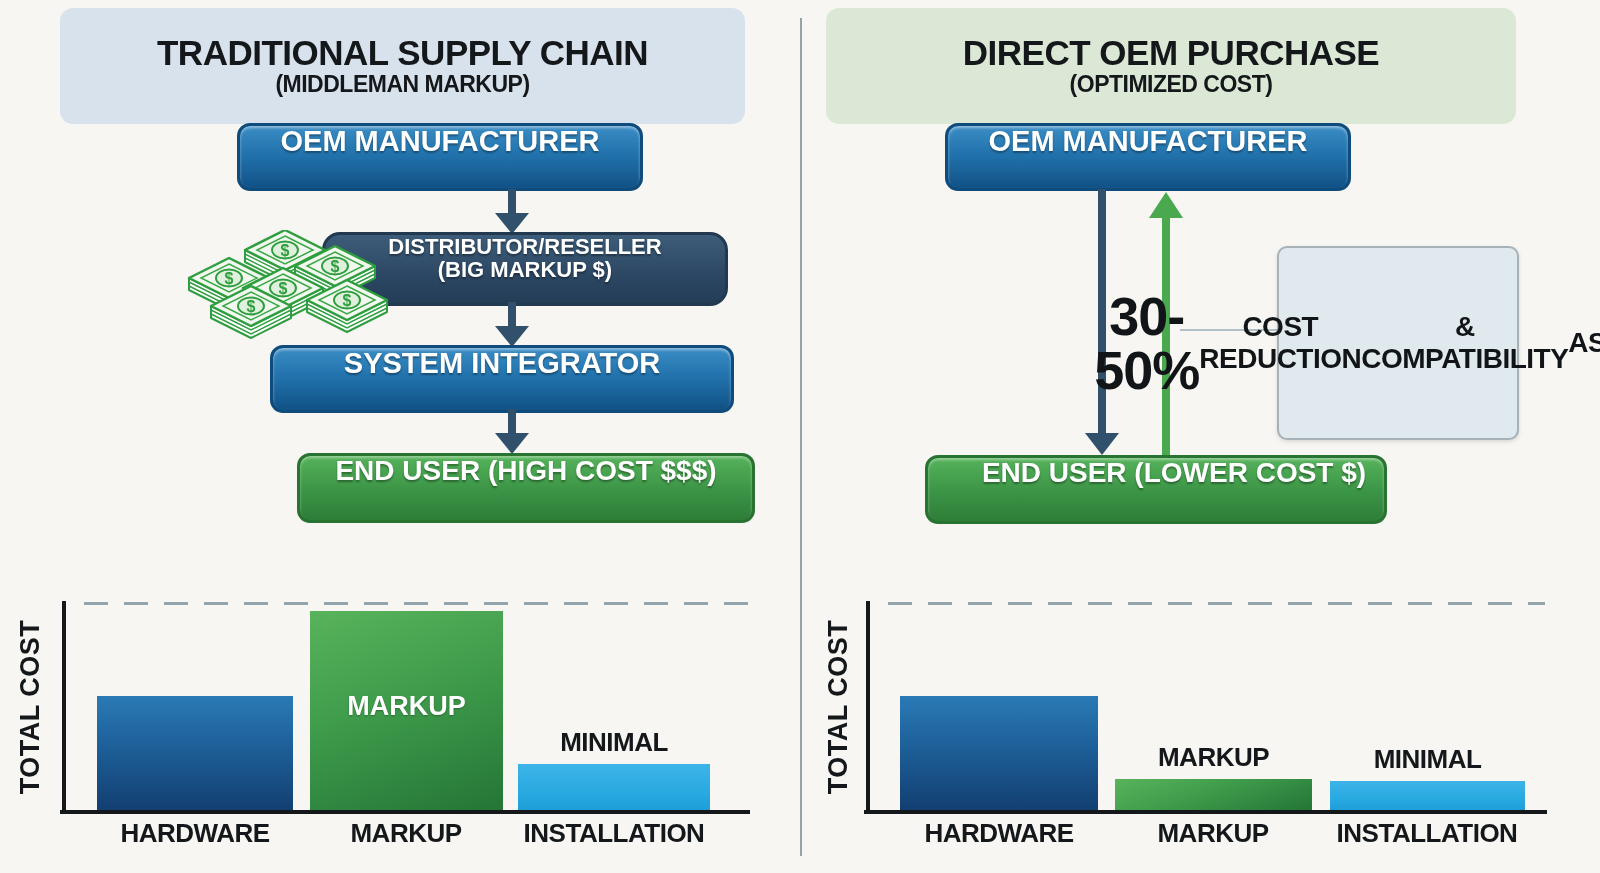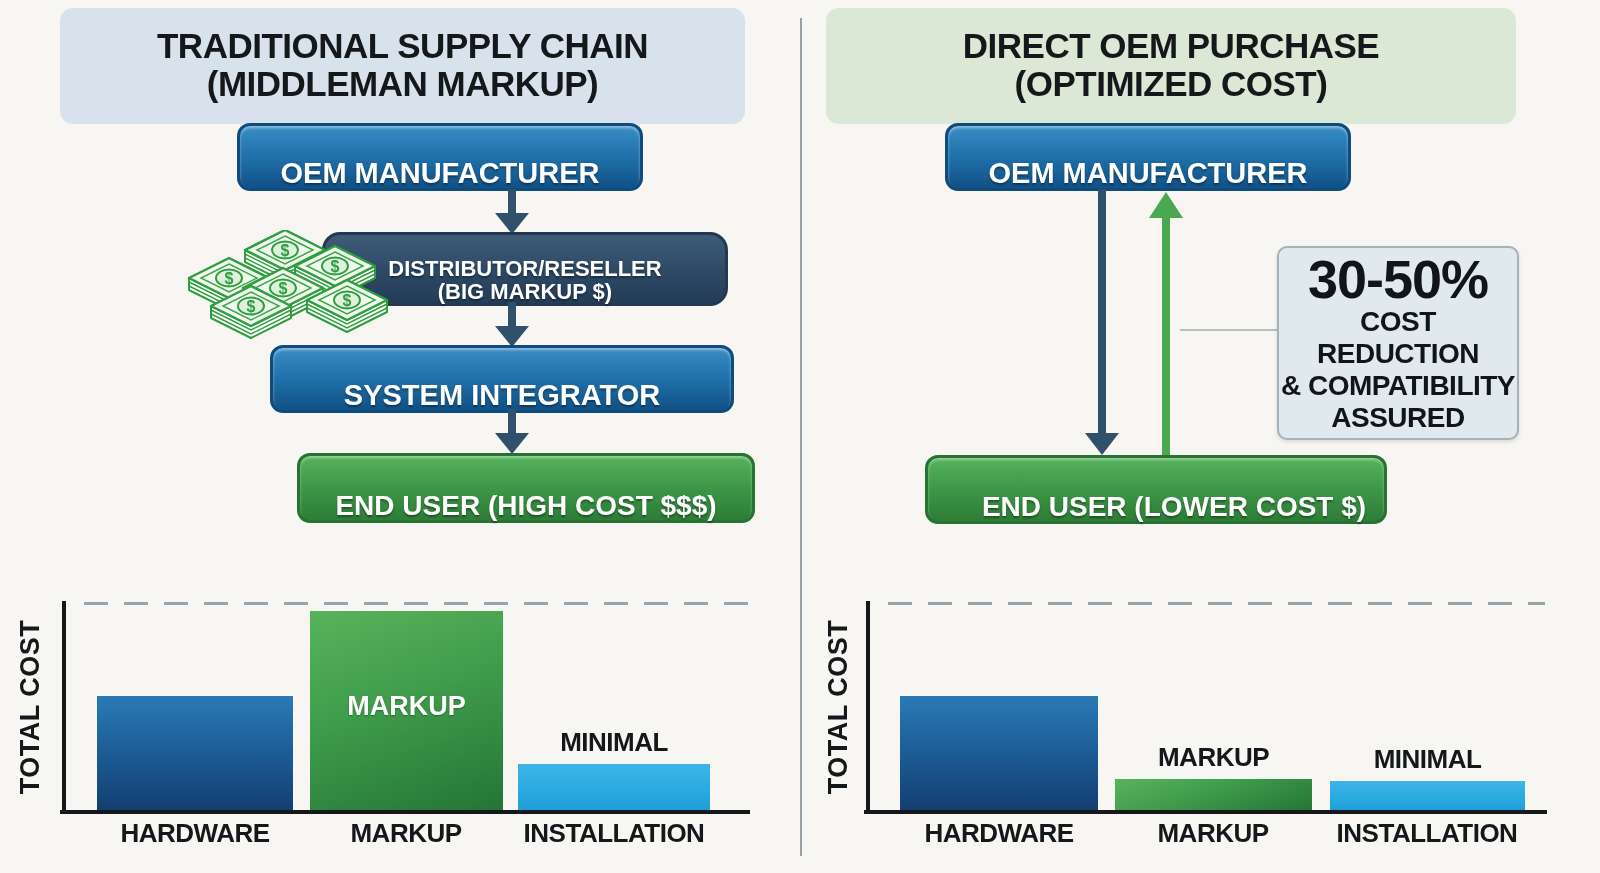--- a/index.html
+++ b/index.html
@@ -5,46 +5,46 @@
   html,body{margin:0;padding:0;background:#e9e9e6;}
   #stage{
     position:relative;width:1600px;height:873px;background:#f7f6f3;
     font-family:"Liberation Sans",sans-serif;overflow:hidden;
   }
   
   .panel-header{position:absolute;top:8px;height:116px;border-radius:13px;
     display:flex;flex-direction:column;align-items:center;justify-content:center;
     color:#15181a;text-align:center;}
   .panel-header .hd-title{font-size:35px;font-weight:bold;letter-spacing:-.5px;line-height:1.05;}
-  .panel-header .hd-sub{font-size:35px;font-weight:bold;letter-spacing:-.5px;line-height:1.1;}
+  .panel-header .hd-sub{font-size:23px;font-weight:bold;letter-spacing:-.5px;line-height:1.1;}
   #hdr-left{left:60px;width:685px;background:#d8e2ec;}
   #hdr-right{left:826px;width:690px;background:#dce8d6;}
   
   .divider{position:absolute;left:800px;top:18px;width:2px;height:838px;background:#97a2a6;}
   
   .node{position:absolute;border-radius:13px;display:flex;flex-direction:column;
-    align-items:center;justify-content:flex-end;color:#fff;font-weight:bold;
+    align-items:center;justify-content:flex-start;color:#fff;font-weight:bold;
     text-shadow:0 2px 2px rgba(0,0,0,.35);text-align:center;line-height:1.05;}
   .node.blue{background:linear-gradient(180deg,#3a8cc4 0%,#2273ad 45%,#115186 100%);
     border:3px solid #0f4c7c;box-shadow:inset 0 2px 3px rgba(255,255,255,.45);}
   .node.navy{background:linear-gradient(180deg,#3d5c79 0%,#2c4763 60%,#243d57 100%);
     border:3px solid #22394f;border-radius:18px;}
   .node.green{background:linear-gradient(180deg,#55b25a 0%,#3b9446 55%,#2d7d36 100%);
     border:3px solid #287232;box-shadow:inset 0 2px 3px rgba(255,255,255,.4);}
   #node-oem-l{left:237px;top:123px;width:400px;height:62px;font-size:29px;}
   #node-dist{left:322px;top:232px;width:400px;height:68px;font-size:22px;}
   #node-si{left:270px;top:345px;width:458px;height:62px;font-size:29px;}
   #node-eu-l{left:268px;top:453px;width:452px;height:64px;font-size:28px;margin-left:29px;}
   #node-oem-r{left:945px;top:123px;width:400px;height:62px;font-size:29px;}
   #node-eu-r{left:925px;top:455px;width:420px;height:63px;font-size:28px;padding-left:36px;}
   .arrow{position:absolute;}
   
   #callout{position:absolute;left:1277px;top:246px;width:238px;height:190px;
     background:#e0e9ee;border:2px solid #a6b1b8;border-radius:10px;
-    box-shadow:0 2px 4px rgba(0,0,0,.12);display:flex;flex-direction:column;
+    box-shadow:0 2px 4px rgba(0,0,0,.12);display:flex;flex-direction:row;
     align-items:center;justify-content:center;color:#121518;text-align:center;}
   #callout .co-head{font-size:54px;font-weight:bold;letter-spacing:-1px;line-height:1;}
   #callout .co-line{font-size:28px;font-weight:bold;letter-spacing:-.5px;line-height:1.15;}
   #callout-connector{position:absolute;left:1180px;top:329px;width:97px;height:2px;background:#b3bfc6;}
   
   .chart{position:absolute;top:603px;height:207px;}
   #chart-l{left:62px;width:686px;}
   #chart-r{left:866px;width:679px;}
   .yaxis{position:absolute;left:0;top:-2px;width:4px;height:213px;background:#15181a;}
   .xaxis{position:absolute;left:-2px;bottom:-4px;height:4px;background:#15181a;}

